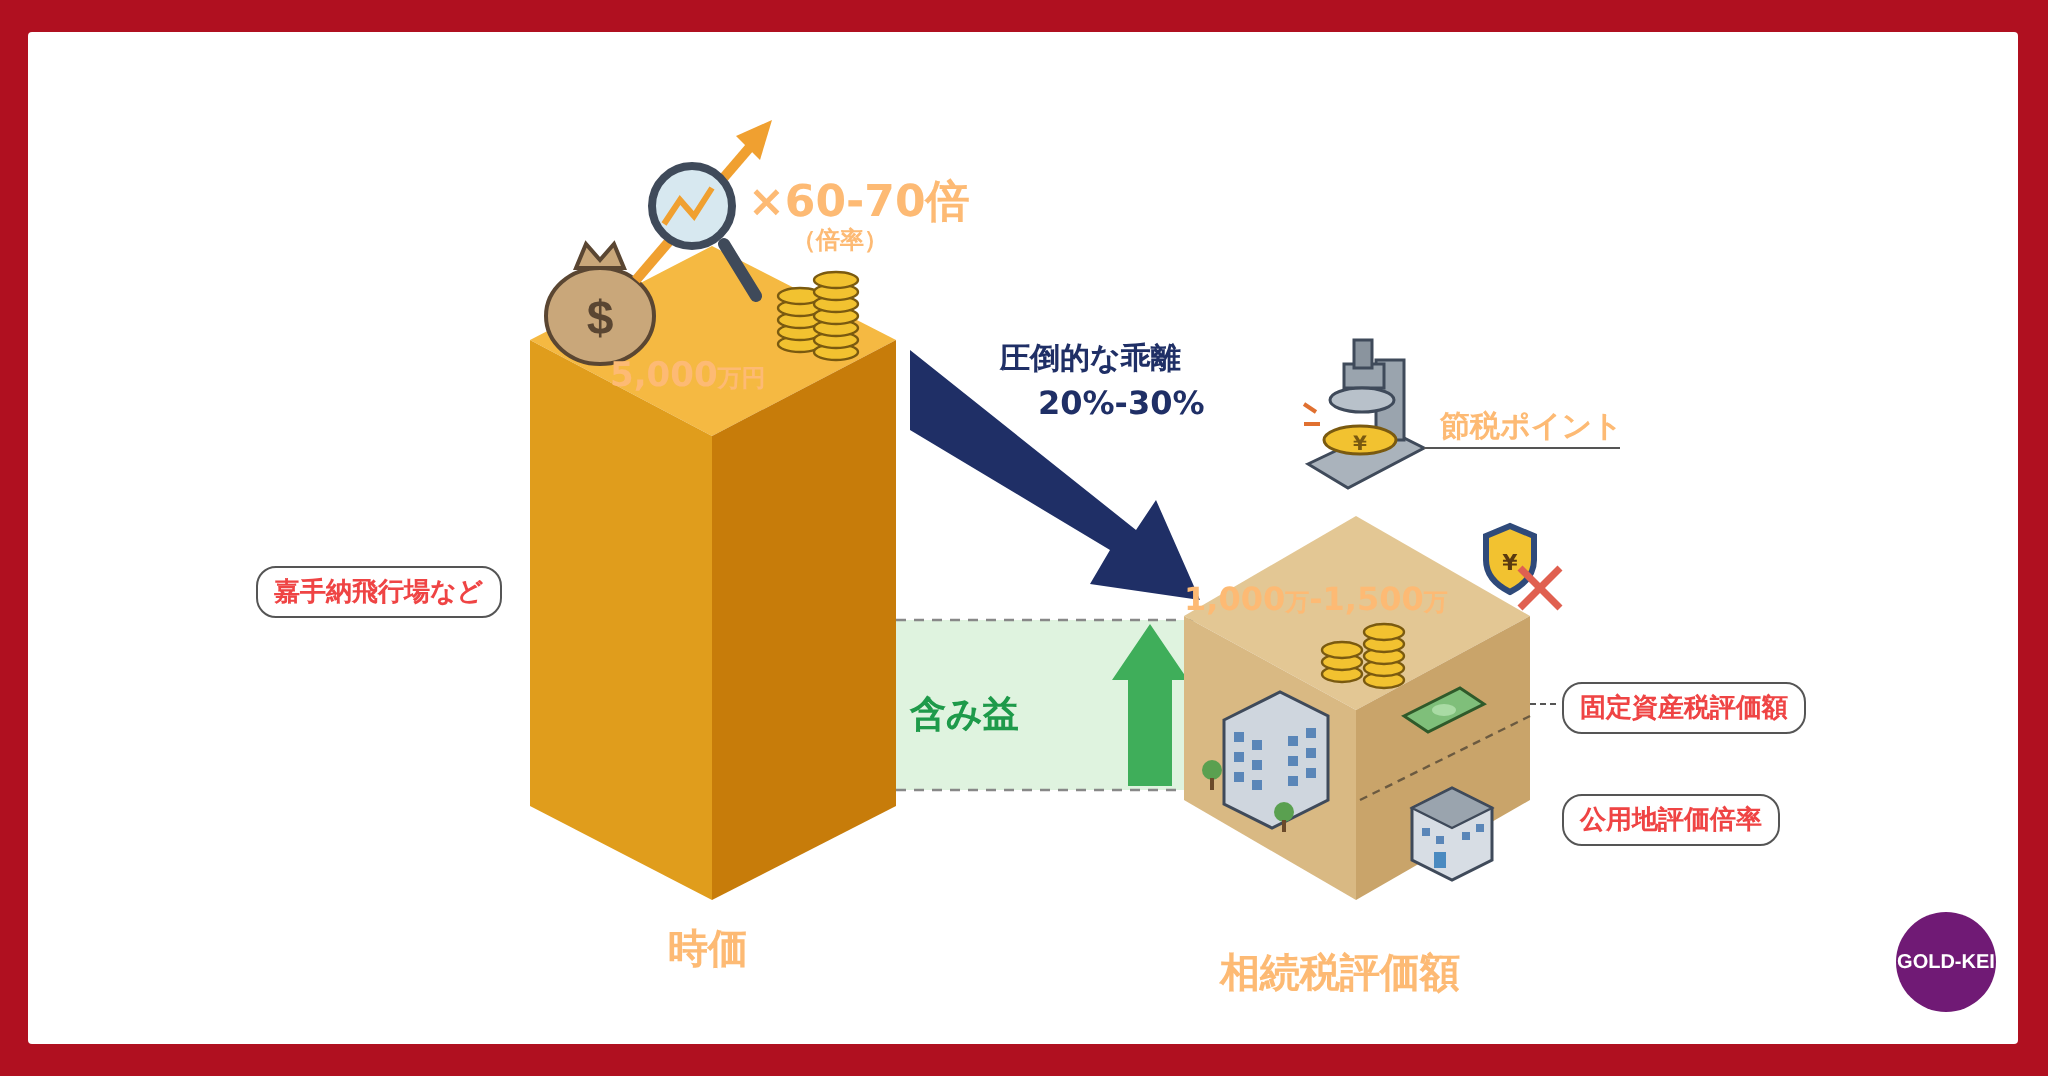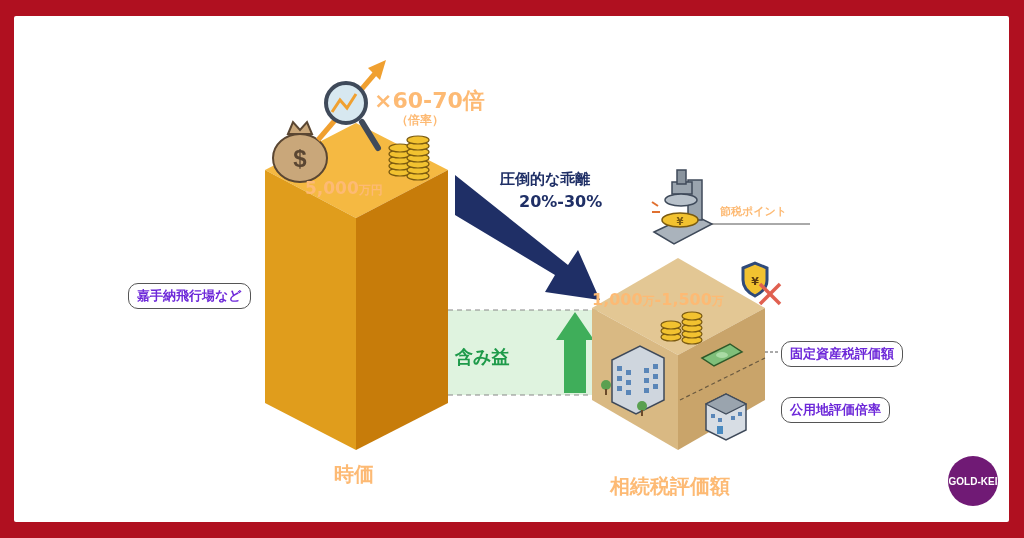--- a/index.html
+++ b/index.html
@@ -1,21 +1,21 @@
 <!DOCTYPE html>
 <html><head>
 <meta charset="utf-8">
 <style>
   html,body{margin:0;padding:0;}
   body{width:1024px;height:538px;overflow:hidden;background:#b01020;font-family:"DejaVu Sans","Liberation Sans",sans-serif;}
   .frame{position:absolute;left:14px;top:16px;width:995px;height:506px;background:#ffffff;border-radius:2px;overflow:hidden;}
   .canvas{position:absolute;left:0;top:0;width:1024px;height:538px;}
   svg{position:absolute;left:0;top:0;}
   .lbl{position:absolute;white-space:nowrap;color:#fdba74;font-weight:bold;}
-  .bubble{position:absolute;background:#fff;border:1.5px solid #555;border-radius:10px;padding:3px 8px;font-size:13px;font-weight:bold;color:#6d28d9;white-space:nowrap;}
+  .bubble{position:absolute;background:#fff;border:1.5px solid #555;border-radius:10px;padding:3px 8px;font-size:13px;font-weight:bold;color:#ef4444;white-space:nowrap;}
   .logo{position:absolute;left:948px;top:456px;width:50px;height:50px;border-radius:50%;background:#701a75;color:#fff;font-size:10px;font-weight:bold;display:flex;align-items:center;justify-content:center;font-family:"Liberation Sans",sans-serif;}
 </style>
 </head>
 <body>
 
 <div class="frame"></div>
 
 <div class="canvas">
 <svg width="1024" height="538" viewBox="0 0 1024 538">
 
@@ -162,21 +162,21 @@
 </div>
 
 <div class="bubble" style="left:128px;top:283px;">嘉手納飛行場など</div>
 
 <div class="lbl" style="left:500px;top:170px;font-size:15px;color:#1f2f66;">圧倒的な乖離</div>
 <div class="lbl" style="left:519px;top:192px;font-size:16px;color:#1f2f66;">20%-30%</div>
 <div class="lbl" style="left:478px;top:230px;font-size:17px;color:#fff;transform:rotate(32deg);transform-origin:left top;">20%-30%</div>
 
 <div class="lbl" style="left:455px;top:345px;font-size:18px;color:#1e9a4a;">含み益</div>
 
-<div class="lbl" style="left:720px;top:204px;font-size:11px;">節税ポイント</div>
+<div class="lbl" style="left:720px;top:204px;font-size:15px;">節税ポイント</div>
 
 <div class="lbl" style="left:592px;top:290px;font-size:16px;">
   <span>1,000</span><span style="font-size:12px;">万</span><span>-</span><span>1,500</span><span style="font-size:12px;">万</span>
 </div>
 
 <div class="bubble" style="left:781px;top:341px;">固定資産税評価額</div>
 <div class="bubble" style="left:781px;top:397px;">公用地評価倍率</div>
 
 <div class="lbl" style="left:334px;top:461px;font-size:20px;">時価</div>
 <div class="lbl" style="left:610px;top:461px;font-size:20px;margin-top:12px;">相続税評価額</div>

